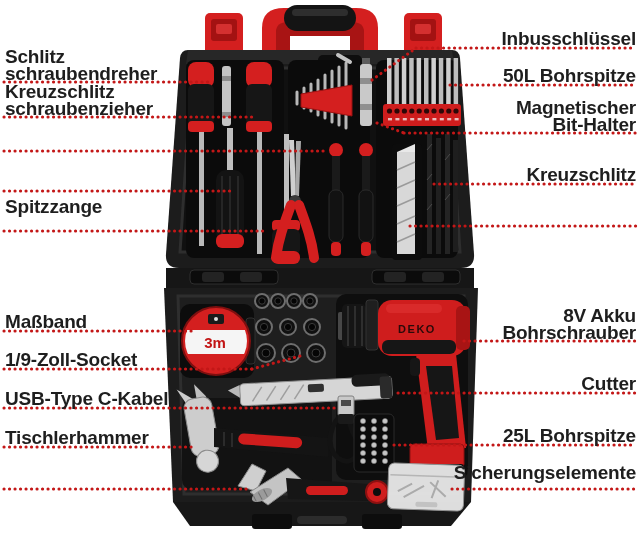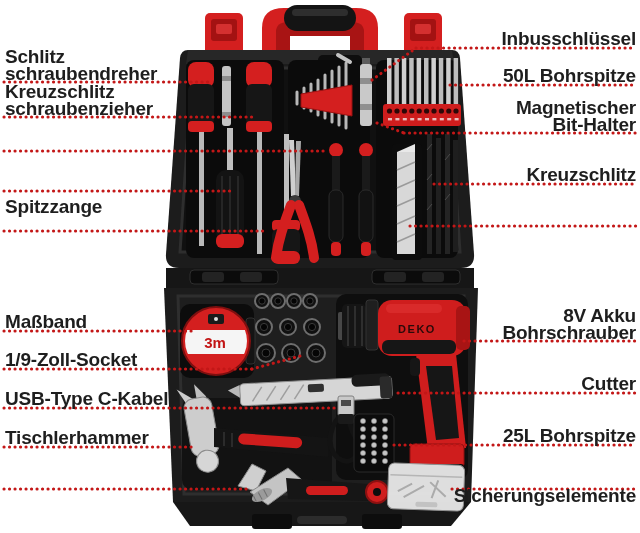--- a/index.html
+++ b/index.html
@@ -388,15 +388,15 @@
 
   <div class="callout right" style="top:30px">Inbusschlüssel</div>
   <div class="callout right" style="top:67px">50L Bohrspitze</div>
   <div class="callout right" style="top:99px">Magnetischer
 Bit-Halter</div>
   <div class="callout right" style="top:166px">Kreuzschlitz</div>
   <div class="callout right" style="top:307px">8V Akku
 Bohrschrauber</div>
   <div class="callout right" style="top:375px">Cutter</div>
   <div class="callout right" style="top:427px">25L Bohrspitze</div>
-  <div class="callout right" style="top:487px">Sicherungselemente</div>
+  <div class="callout right" style="top:464px">Sicherungselemente</div>
 
 </div>
 
 </body></html>

